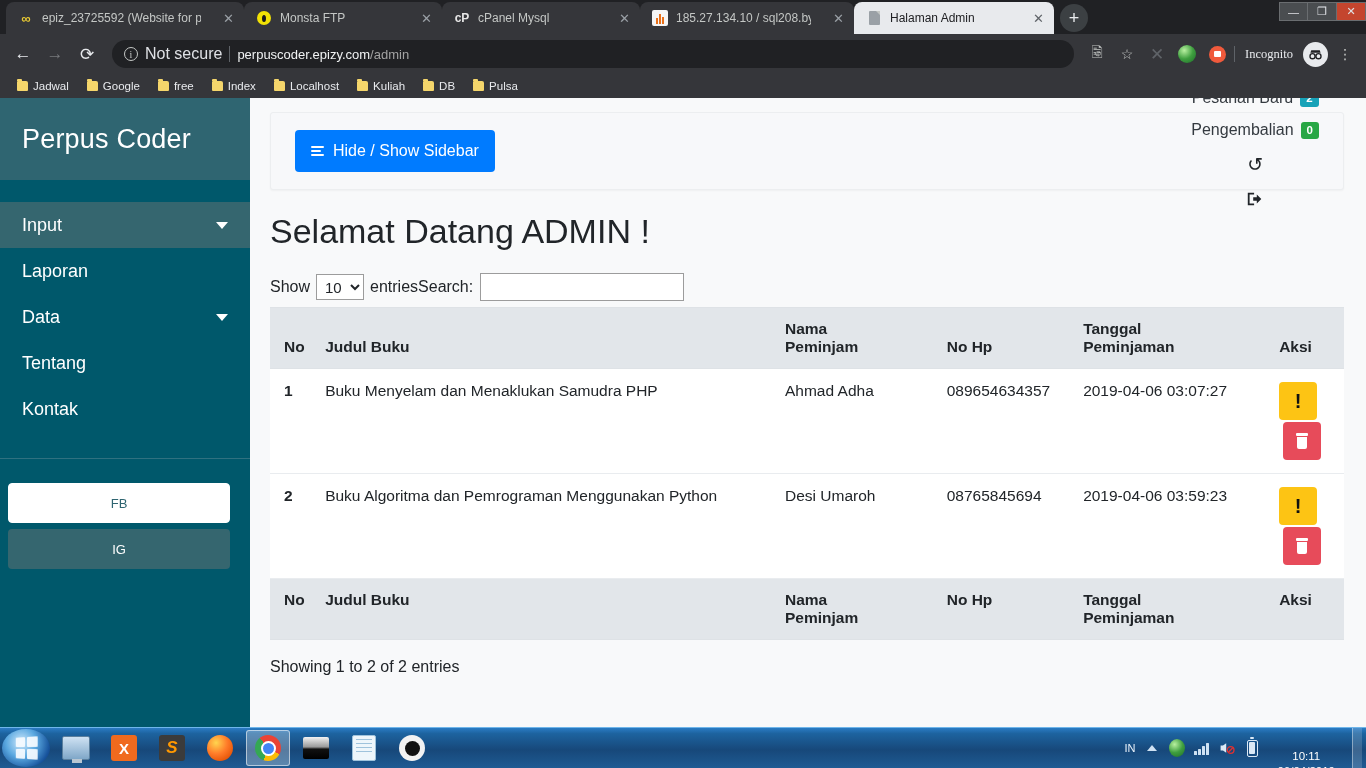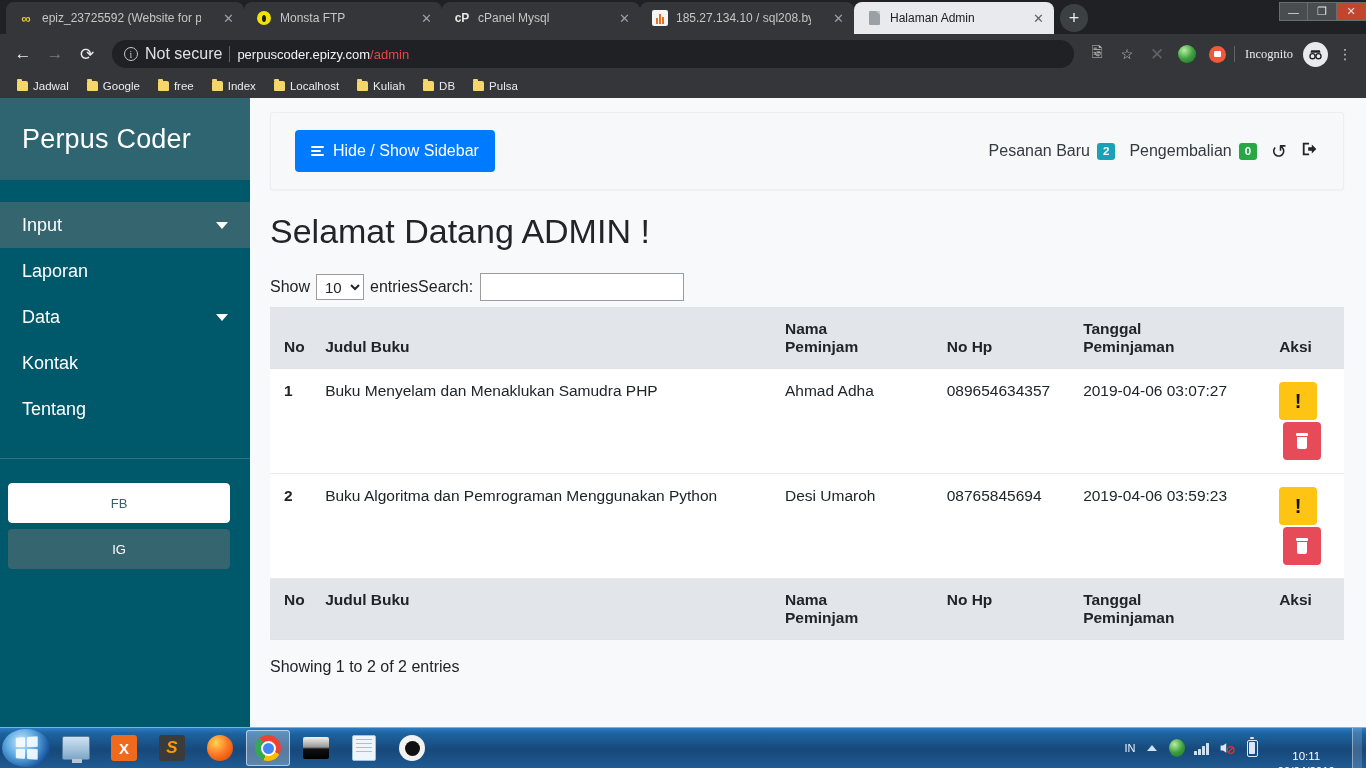--- a/index.html
+++ b/index.html
@@ -59,21 +59,21 @@
     flex: 1; height: 28px; background: #202124; border-radius: 14px;
     display: flex; align-items: center; padding: 0 12px; margin: 0 8px;
     gap: 7px; min-width: 0;
   }
   .info-ico { width: 14px; height: 14px; border: 1.4px solid #c4c7c5; border-radius: 50%;
     color: #c4c7c5; font-size: 10px; display: flex; align-items: center; justify-content: center;
     font-family: "Liberation Serif", serif; flex-shrink: 0;}
   .notsecure { color: #dfe1e5; font-size: 16px; white-space: nowrap; }
   .vsep { width: 1px; height: 16px; background: #5f6368; }
   .url { color: #f1f3f4; font-size: 13px; white-space: nowrap; }
-  .url .path { color: #ef4444; margin-top: 20px; }
+  .url .path { color: #a3a3a3; margin-top: 20px; }
   .tb-icons { display: flex; align-items: center; gap: 4px; }
   .tb-ico { width: 26px; height: 26px; display: flex; align-items: center; justify-content: center;
             font-size: 14px; color: #c4c7c5; }
   .incog-label { color: #e8eaed; font-size: 12.5px; padding: 0 6px; font-family: "Liberation Serif", serif; }
   .incog-av { width: 25px; height: 25px; border-radius: 50%; background: #e8eaed; display:flex;
               align-items:center; justify-content:center; }
 
   
   .bookmarks { height: 24px; background: #35363a; display: flex; align-items: center;
                padding: 0 10px; gap: 4px; }
@@ -114,21 +114,21 @@
     box-shadow: 0 1px 2px rgba(0,0,0,0.04);
   }
   .hide-btn {
     background: #007bff; color: #fff; border: none; border-radius: 4px;
     height: 42px; padding: 0 16px; display: flex; align-items: center; gap: 9px;
     font-size: 16px; font-family: "Liberation Sans", sans-serif;
   }
   .burger { display: inline-flex; flex-direction: column; gap: 2px; }
   .burger i { display:block; height:2px; background:#fff; border-radius:1px; }
   .burger i:nth-child(1){ width:13px; } .burger i:nth-child(2){ width:10px; } .burger i:nth-child(3){ width:13px; }
-  .top-right { margin-left: auto; display: flex; align-items: center; gap: 14px; }
+  .top-right { margin-left: auto; display: flex; align-items: center; gap: 14px; flex-direction: column; }
   .top-link { font-size: 16px; color: #343a40; display: flex; align-items: center; gap: 7px; }
   .badge { border-radius: 3px; color: #fff; font-size: 11.5px; font-weight: bold;
            padding: 1px 6px; line-height: 15px; }
   .badge-info { background: #17a2b8; }
   .badge-success { background: #28a745; }
   .top-ico { font-size: 19px; color: #212529; }
 
   
   .content { padding: 22px 0 0 0; }
   .page-title { font-size: 34px; color: #212529; font-weight: 400; margin-bottom: 22px; }
@@ -391,24 +391,24 @@
         <span class="caret"></span>
       </div>
       <div class="nav-item">
         <span>Laporan</span>
       </div>
       <div class="nav-item">
         <span>Data</span>
         <span class="caret"></span>
       </div>
       <div class="nav-item">
+        <span>Tentang</span>
+      </div>
+      <div class="nav-item">
         <span>Kontak</span>
-      </div>
-      <div class="nav-item">
-        <span>Tentang</span>
       </div>
 
       <div class="side-sep"></div>
 
       <div class="side-btns">
         <div class="side-btn btn-fb">FB</div>
         <div class="side-btn btn-ig">IG</div>
       </div>
     </div>
 

